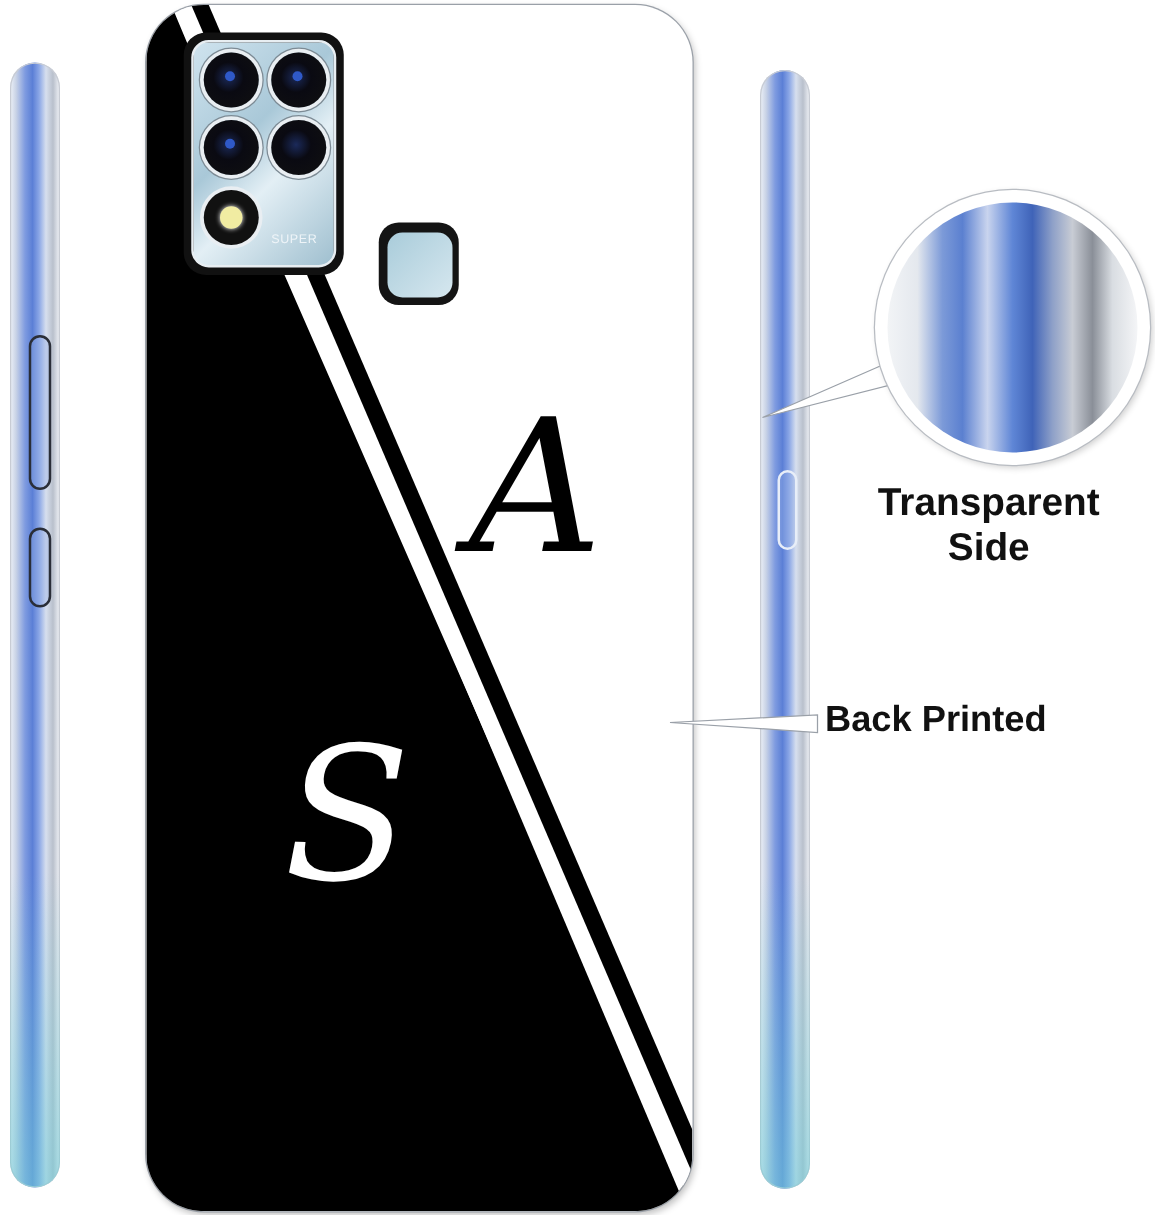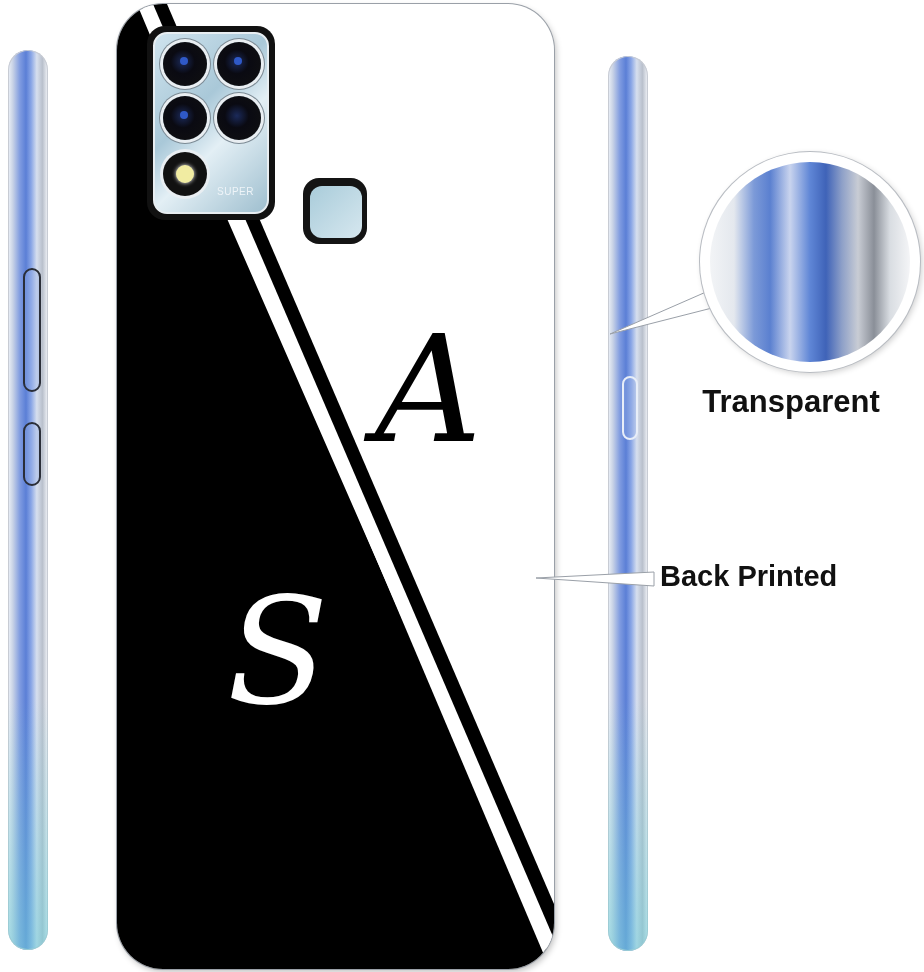--- a/index.html
+++ b/index.html
@@ -99,15 +99,16 @@
   <polygon points="610,334 706,292 712,308" fill="#fff" stroke="#9aa0a8" stroke-width="1"></polygon>
   <polygon points="536,578 654,572 654,586" fill="#fff" stroke="#9aa0a8" stroke-width="1"></polygon>
 </svg>
 
 <div class="zoom-circle">
   <div class="inner"></div>
 </div>
 
 <div class="label label-transparent">
   <div>Transparent</div>
+  <div>Side</div>
 </div>
 
 <div class="label label-back">Back Printed</div>
 
 </body></html>

